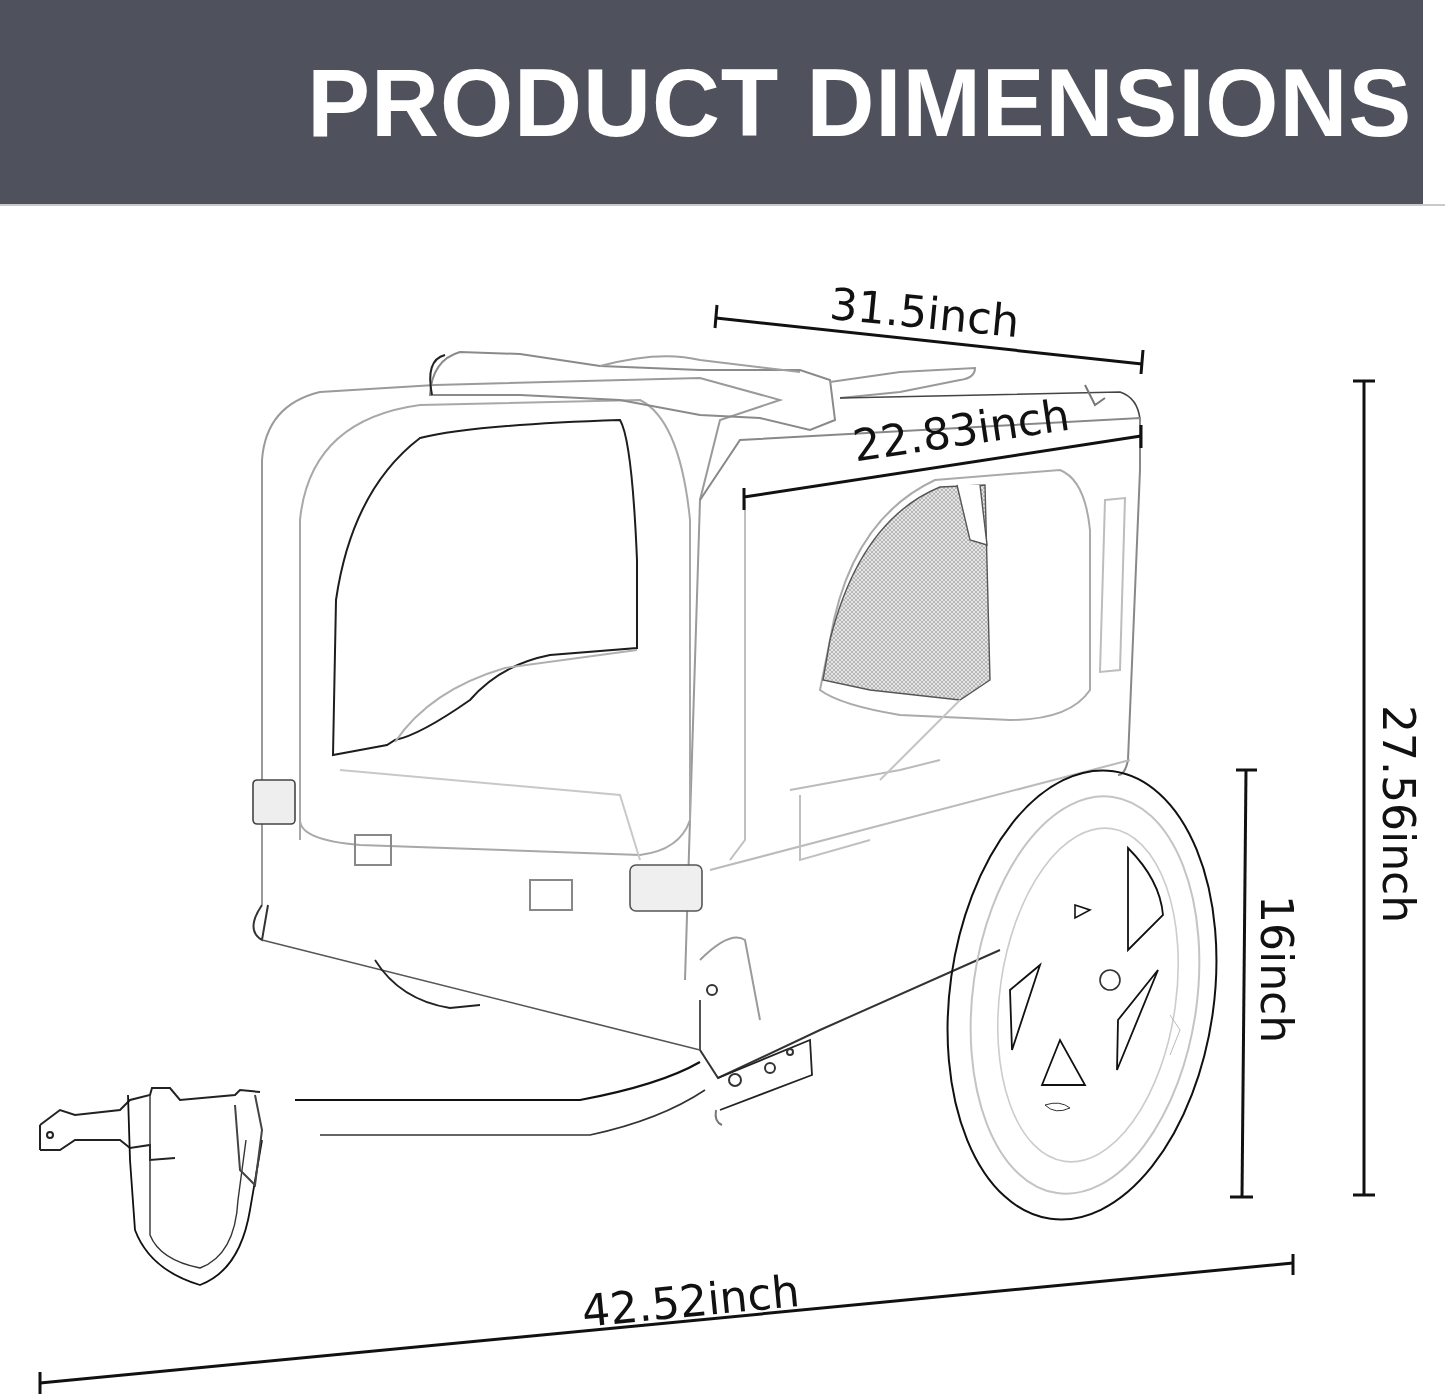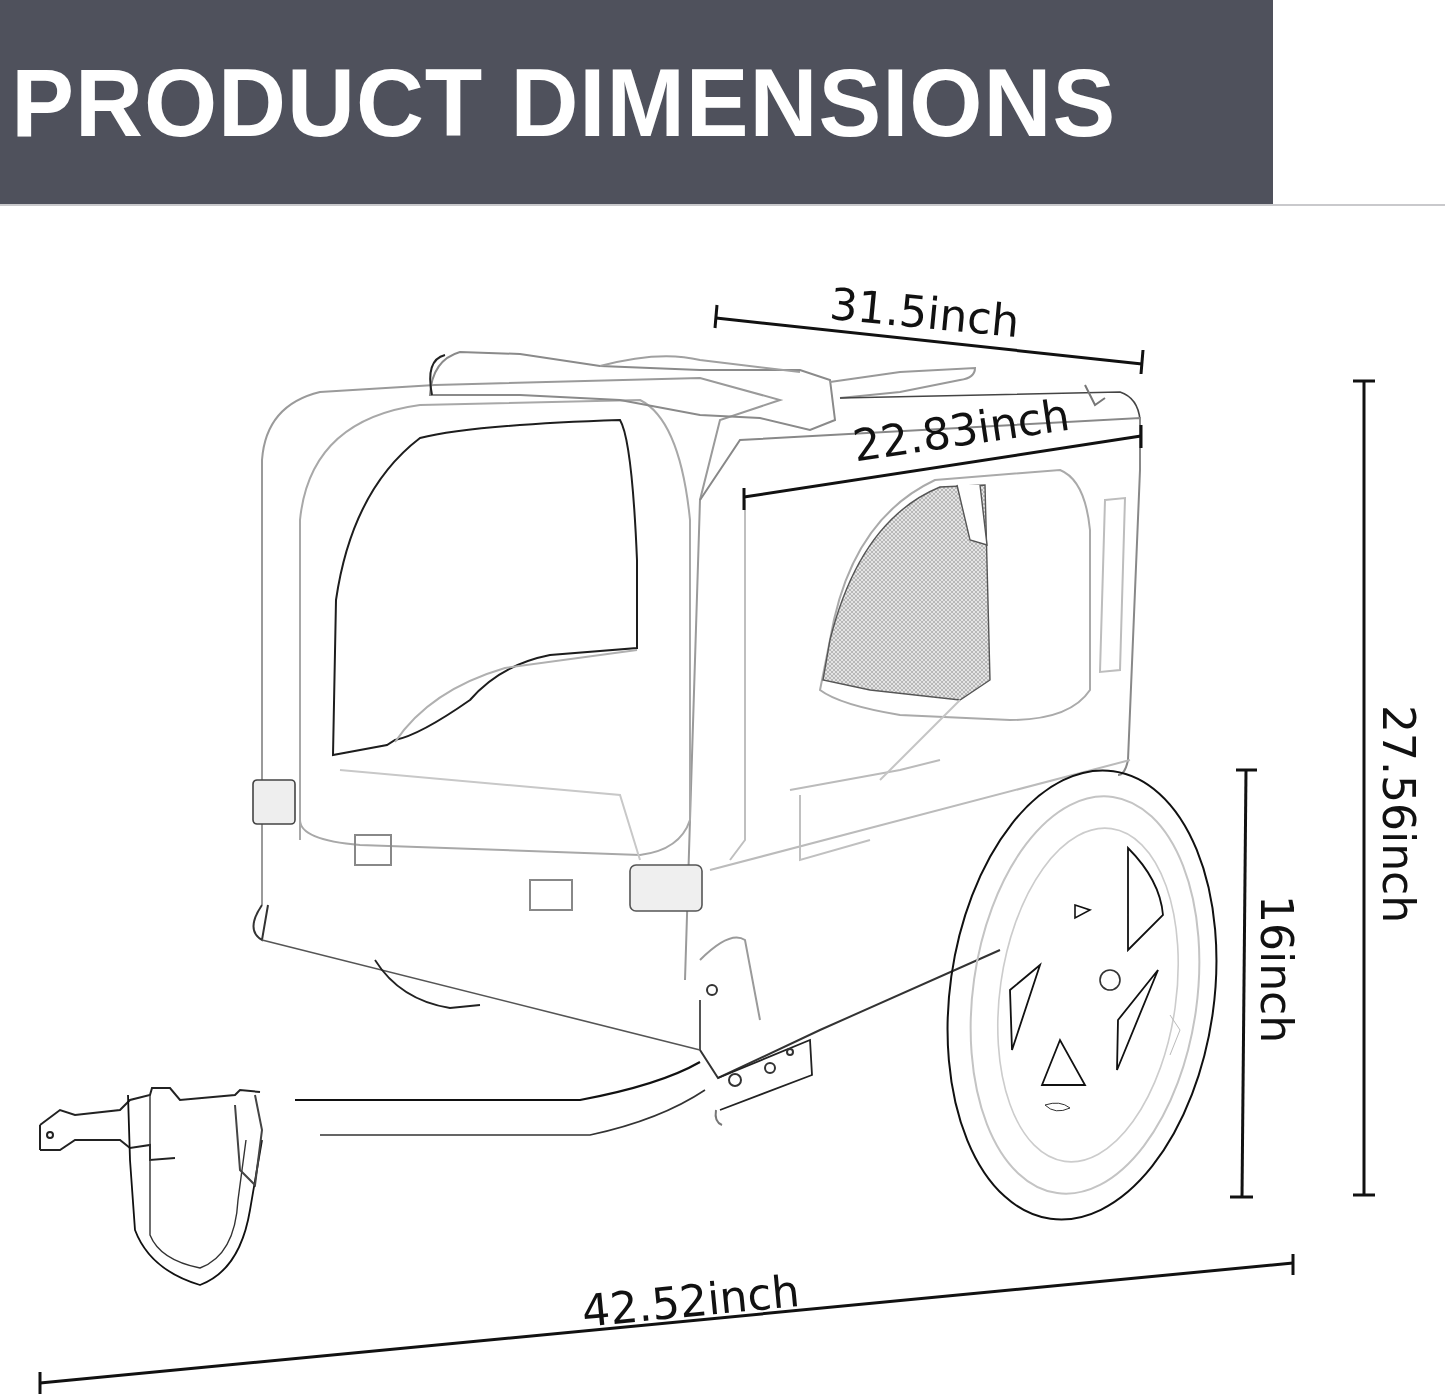--- a/index.html
+++ b/index.html
@@ -1,19 +1,19 @@
 <!DOCTYPE html>
 <html><head>
 <meta charset="utf-8">
 <style>
   html, body { margin: 0; padding: 0; background: #ffffff; }
   body { width: 1445px; height: 1397px; position: relative; overflow: hidden;
          font-family: "Liberation Sans", "DejaVu Sans", sans-serif; }
-  .header { position: absolute; left: 0; top: 0; width: 1273px; height: 204px;
-            background: #4f515c; display: flex; align-items: center; justify-content: flex-start; }
+  .header { position: absolute; left: 0; top: 0; width: 1423px; height: 204px;
+            background: #4f515c; display: flex; align-items: center; justify-content: flex-end; }
   .header-title { color: #ffffff; font-family: "Liberation Sans", sans-serif; font-weight: 700;
                   font-size: 96px; letter-spacing: 1px; transform: scaleX(0.98); margin-top: 2px; }
   .header-shadow { position: absolute; left: 0; top: 204px; width: 1445px; height: 2px; background: #c9c9cc; }
   .drawing { position: absolute; left: 0; top: 0; width: 1445px; height: 1397px; }
   .dim-label { position: absolute; font-family: "DejaVu Sans", sans-serif; color: #111111;
                font-size: 44px; white-space: nowrap; transform-origin: left top; line-height: 1; }
 </style>
 </head>
 <body>
 

